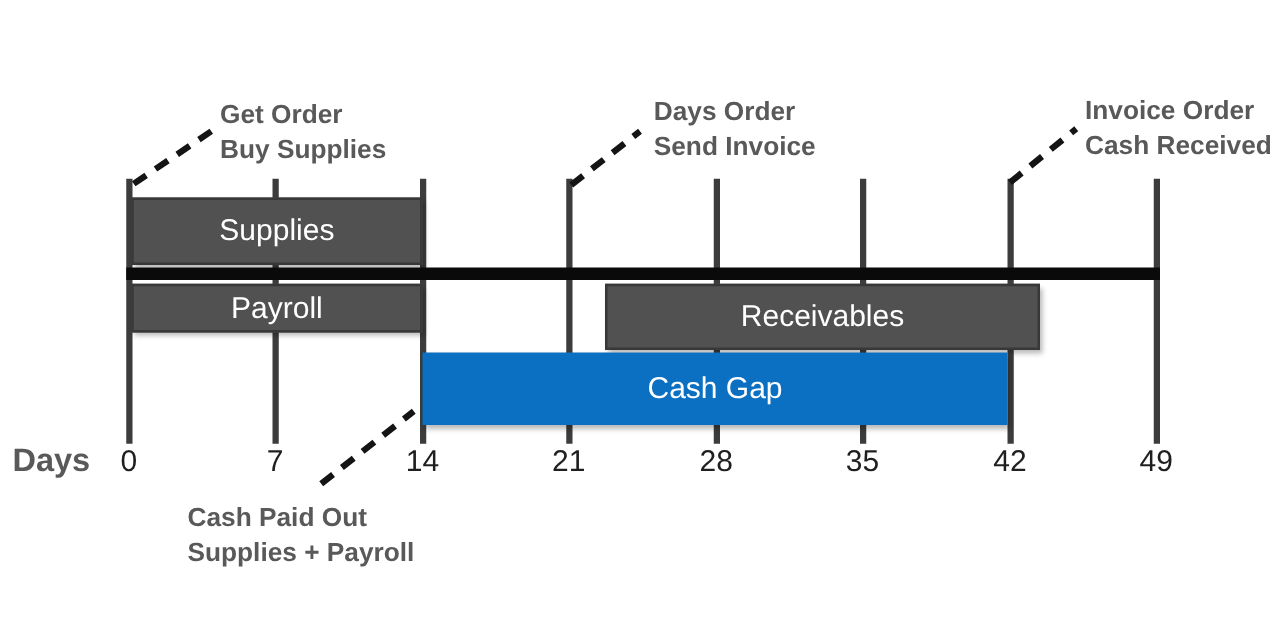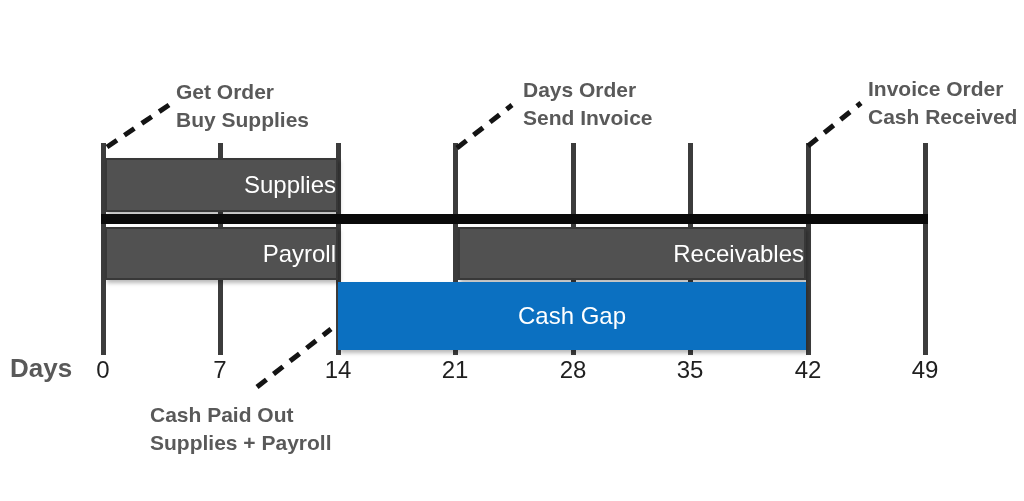--- a/index.html
+++ b/index.html
@@ -28,29 +28,28 @@
     align-items: center;
     justify-content: center;
     color: var(--color-bar_text, #ffffff);
     font-size: 24px;
     box-sizing: border-box;
     box-shadow: 2px 3px 4px rgba(0,0,0,0.28);
   }
   .bar.gray {
     background: var(--color-bar_fill, #515151);
     border: 2px solid var(--color-bar_border, #383838);
-    justify-content: flex-end;
   }
   .bar.blue {
     background: var(--color-cash_gap_blue, #0b70c1);
   }
   .bar-supplies    { left: 105px; top: 158px; width: 233px; height: 54px; }
-  .bar-payroll     { left: 105px; top: 227px; width: 233px; height: 53px; }
-  .bar-receivables { left: 458px; top: 227px; width: 348px; height: 53px; }
-  .bar-cashgap     { left: 338px; top: 282px; width: 468px; height: 68px; }
+  .bar-payroll     { left: 105px; top: 227px; width: 233px; height: 39px; }
+  .bar-receivables { left: 484px; top: 227px; width: 348px; height: 53px; }
+  .bar-cashgap     { left: 338px; top: 282px; width: 468px; height: 58px; }
   .timeline {
     position: absolute;
     left: 101px; top: 214px;
     width: 827px; height: 10px;
     background: var(--color-timeline_black, #0a0a0a);
   }
   .tick-label {
     position: absolute;
     top: 356px;
     transform: translateX(-50%);

